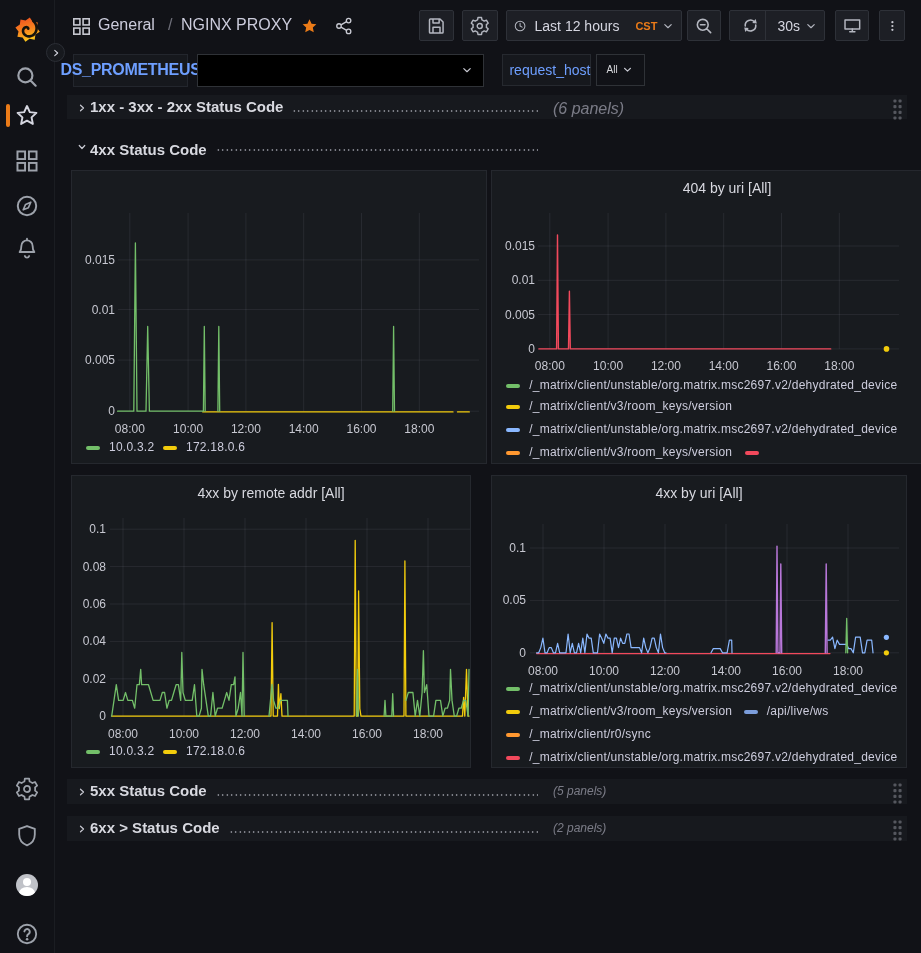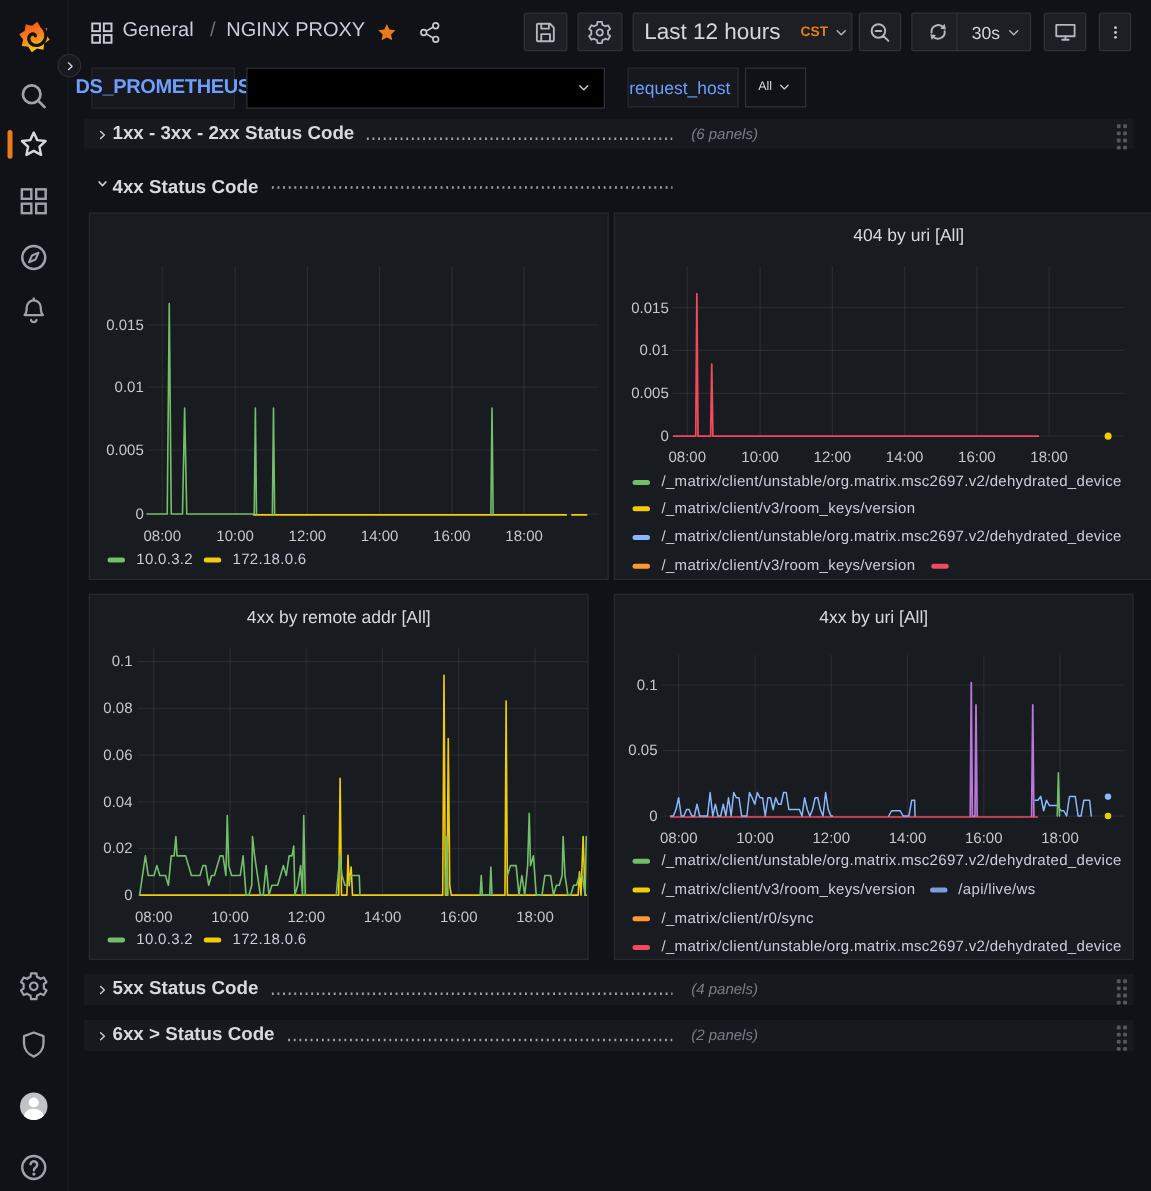--- a/index.html
+++ b/index.html
@@ -38,21 +38,21 @@
     <svg width="22" height="22" viewBox="0 0 24 24" style="margin:auto">
       <path d="M19.4 13.5c.1-.5.1-1 .1-1.5s0-1-.1-1.5l2-1.6-2-3.4-2.4 1c-.8-.6-1.6-1.1-2.6-1.4L14 2.5h-4l-.4 2.6c-1 .3-1.8.8-2.6 1.4l-2.4-1-2 3.4 2 1.6c-.1.5-.1 1-.1 1.5s0 1 .1 1.5l-2 1.6 2 3.4 2.4-1c.8.6 1.6 1.1 2.6 1.4l.4 2.6h4l.4-2.6c1-.3 1.8-.8 2.6-1.4l2.4 1 2-3.4-2-1.6z" fill="none" stroke="#b4b7c0" stroke-width="1.6" stroke-linecap="round" stroke-linejoin="round"></path>
       <path d="M12 9.2a2.8 2.8 0 1 0 0 5.6 2.8 2.8 0 0 0 0-5.6z" fill="none" stroke="#b4b7c0" stroke-width="1.6" stroke-linecap="round" stroke-linejoin="round"></path>
     </svg>
   </div>
 <div class="btn" style="left:506.4px;top:10px;width:176px;height:31px">
     <svg width="20" height="20" viewBox="0 0 24 24" style="margin:auto">
       <path d="M12 3.8a8.2 8.2 0 1 0 0 16.4 8.2 8.2 0 0 0 0-16.4z" fill="none" stroke="#b4b7c0" stroke-width="1.7" stroke-linecap="round" stroke-linejoin="round"></path>
       <path d="M12 7.2V12l3.4 2" fill="none" stroke="#b4b7c0" stroke-width="1.7" stroke-linecap="round" stroke-linejoin="round"></path>
     </svg>
-    <span style="font-size:18px;color:#d5d6e0;margin-left:7px;font-weight:500">Last 12 hours</span>
+    <span style="font-size:14px;color:#d5d6e0;margin-left:7px;font-weight:500">Last 12 hours</span>
     <span style="font-size:11px;color:#eb7b18;font-weight:bold;margin-left:16px">CST</span>
     <span style="margin-left:4px;display:flex">
       <svg width="14" height="14" viewBox="0 0 24 24" style="">
         <path d="M6.5 9.7l5.5 5.3L17.5 9.7" fill="none" stroke="#b4b7c0" stroke-width="2.0" stroke-linecap="round" stroke-linejoin="round"></path>
       </svg>
     </span>
   </div>
 <div class="btn" style="left:686.5px;top:10px;width:34px;height:31px">
     <svg width="22" height="22" viewBox="0 0 24 24" style="margin:auto">
       <path d="M10.5 4a6.5 6.5 0 1 0 0 13 6.5 6.5 0 0 0 0-13z M15.3 15.3 L20 20 M7.8 10.5h5.4" fill="none" stroke="#b4b7c0" stroke-width="1.9" stroke-linecap="round" stroke-linejoin="round"></path>
@@ -89,36 +89,36 @@
     </svg>
   </div>
 <div style="position:absolute;left:73px;top:54px;width:115px;height:32.5px;background:#16181d;border:1px solid #23262d;box-sizing:border-box;display:flex;align-items:center;justify-content:center">
     <span style="font-size:16px;font-weight:600;letter-spacing:-0.3px;color:#6e9fff;white-space:nowrap">DS_PROMETHEUS</span>
   </div>
 <div style="position:absolute;left:197px;top:54px;width:287px;height:32.5px;background:#000;border:1px solid #2f3237;box-sizing:border-box">
     <span style="position:absolute;right:9px;top:8px"><svg width="14" height="14" viewBox="0 0 24 24" style="">
         <path d="M6.5 9.7l5.5 5.3L17.5 9.7" fill="none" stroke="#c9cad3" stroke-width="2.0" stroke-linecap="round" stroke-linejoin="round"></path>
       </svg></span>
   </div>
-<div style="position:absolute;left:502.4px;top:54px;width:89px;height:31.5px;background:#16181d;border:1px solid #26292f;box-sizing:border-box;display:flex;align-items:center;justify-content:flex-start">
+<div style="position:absolute;left:502.4px;top:54px;width:89px;height:31.5px;background:#16181d;border:1px solid #26292f;box-sizing:border-box;display:flex;align-items:center;justify-content:flex-end">
     <span style="font-size:14px;color:#6e9fff">request_host</span>
   </div>
 <div style="position:absolute;left:595.6px;top:54px;width:49px;height:31.5px;background:#111217;border:1px solid #2f3237;box-sizing:border-box;display:flex;align-items:center;justify-content:center">
     <span style="font-size:10px;color:#d8d9dd">All</span>
     <svg width="13" height="13" viewBox="0 0 24 24" style="margin-left:3px">
       <path d="M6.5 9.7l5.5 5.3L17.5 9.7" fill="none" stroke="#c9cad3" stroke-width="2.0" stroke-linecap="round" stroke-linejoin="round"></path>
     </svg>
   </div>
 <div style="position:absolute;left:67px;top:95px;width:840px;height:24px;background:#17191e;">
     <svg width="12" height="12" viewBox="0 0 24 24" style="position:absolute;left:9px;top:7px">
       <path d="M9 6.5l6 5.5-6 5.5" fill="none" stroke="#c9cad3" stroke-width="2.4" stroke-linecap="round" stroke-linejoin="round"></path>
     </svg>
     <span style="position:absolute;left:23px;top:3px;font-size:15px;font-weight:bold;color:#d8d9e0;white-space:nowrap">1xx - 3xx - 2xx Status Code</span>
     <span style="position:absolute;left:225px;top:15px;width:246px;height:2px;background-image:radial-gradient(circle,#9fa0aa 0.8px,rgba(0,0,0,0) 1.05px);background-size:4.5px 2px;background-position:0 0"></span>
-    <span style="position:absolute;left:486px;top:5px;font-size:12px;font-style:italic;color:rgba(204,204,220,0.55)">(6 panels)</span>
+    <span style="position:absolute;left:486px;top:5px;font-size:16px;font-style:italic;color:rgba(204,204,220,0.55)">(6 panels)</span>
     <svg width="10" height="22" viewBox="0 0 10 22" style="position:absolute;left:826px;top:4px">
       <rect x="0.4" y="0.4" width="3.1" height="3.1" rx="1" fill="#55575e"></rect>
       <rect x="5.5" y="0.4" width="3.1" height="3.1" rx="1" fill="#55575e"></rect>
       <rect x="0.4" y="6.1000000000000005" width="3.1" height="3.1" rx="1" fill="#55575e"></rect>
       <rect x="5.5" y="6.1000000000000005" width="3.1" height="3.1" rx="1" fill="#55575e"></rect>
       <rect x="0.4" y="11.8" width="3.1" height="3.1" rx="1" fill="#55575e"></rect>
       <rect x="5.5" y="11.8" width="3.1" height="3.1" rx="1" fill="#55575e"></rect>
       <rect x="0.4" y="17.5" width="3.1" height="3.1" rx="1" fill="#55575e"></rect>
       <rect x="5.5" y="17.5" width="3.1" height="3.1" rx="1" fill="#55575e"></rect>
     </svg>
@@ -129,21 +129,21 @@
     </svg>
     <span style="position:absolute;left:23px;top:7px;font-size:15px;font-weight:bold;color:#d8d9e0;white-space:nowrap">4xx Status Code</span>
     <span style="position:absolute;left:149px;top:15px;width:322px;height:2px;background-image:radial-gradient(circle,#9fa0aa 0.8px,rgba(0,0,0,0) 1.05px);background-size:4.5px 2px;background-position:0 0"></span>
   </div>
 <div style="position:absolute;left:67px;top:779px;width:840px;height:25px;background:#17191e;">
     <svg width="12" height="12" viewBox="0 0 24 24" style="position:absolute;left:9px;top:7px">
       <path d="M9 6.5l6 5.5-6 5.5" fill="none" stroke="#c9cad3" stroke-width="2.4" stroke-linecap="round" stroke-linejoin="round"></path>
     </svg>
     <span style="position:absolute;left:23px;top:3px;font-size:15px;font-weight:bold;color:#d8d9e0;white-space:nowrap">5xx Status Code</span>
     <span style="position:absolute;left:149px;top:15px;width:322px;height:2px;background-image:radial-gradient(circle,#9fa0aa 0.8px,rgba(0,0,0,0) 1.05px);background-size:4.5px 2px;background-position:0 0"></span>
-    <span style="position:absolute;left:486px;top:5px;font-size:12px;font-style:italic;color:rgba(204,204,220,0.55)">(4 panels)</span>
+    <span style="position:absolute;left:486px;top:5px;font-size:12px;font-style:italic;color:rgba(204,204,220,0.55)">(5 panels)</span>
     <svg width="10" height="22" viewBox="0 0 10 22" style="position:absolute;left:826px;top:4px">
       <rect x="0.4" y="0.4" width="3.1" height="3.1" rx="1" fill="#55575e"></rect>
       <rect x="5.5" y="0.4" width="3.1" height="3.1" rx="1" fill="#55575e"></rect>
       <rect x="0.4" y="6.1000000000000005" width="3.1" height="3.1" rx="1" fill="#55575e"></rect>
       <rect x="5.5" y="6.1000000000000005" width="3.1" height="3.1" rx="1" fill="#55575e"></rect>
       <rect x="0.4" y="11.8" width="3.1" height="3.1" rx="1" fill="#55575e"></rect>
       <rect x="5.5" y="11.8" width="3.1" height="3.1" rx="1" fill="#55575e"></rect>
       <rect x="0.4" y="17.5" width="3.1" height="3.1" rx="1" fill="#55575e"></rect>
       <rect x="5.5" y="17.5" width="3.1" height="3.1" rx="1" fill="#55575e"></rect>
     </svg>

